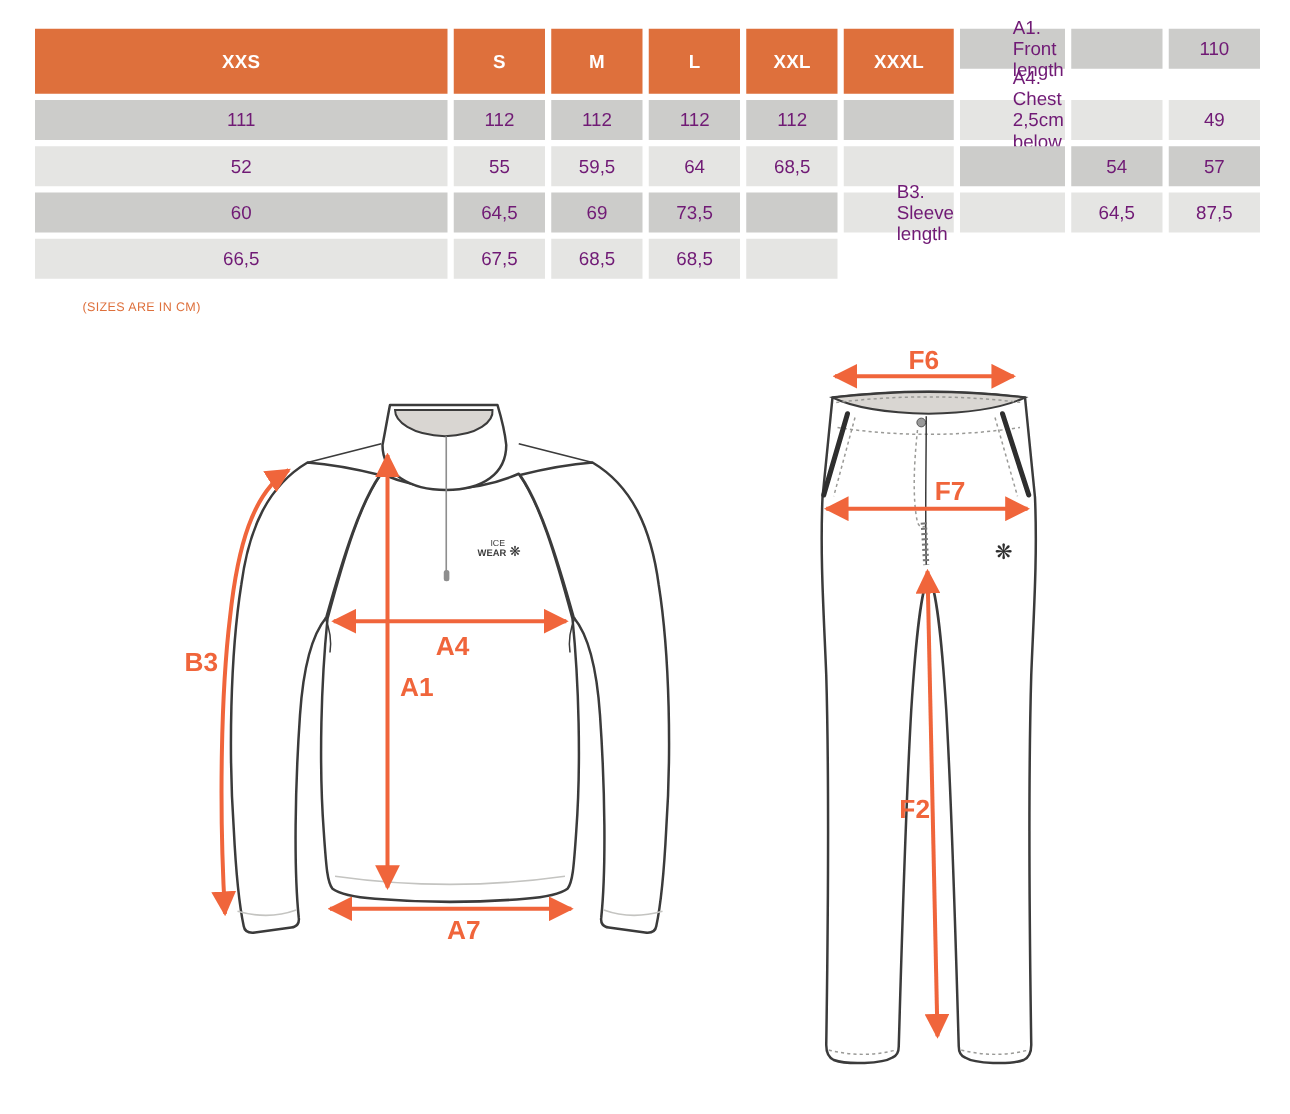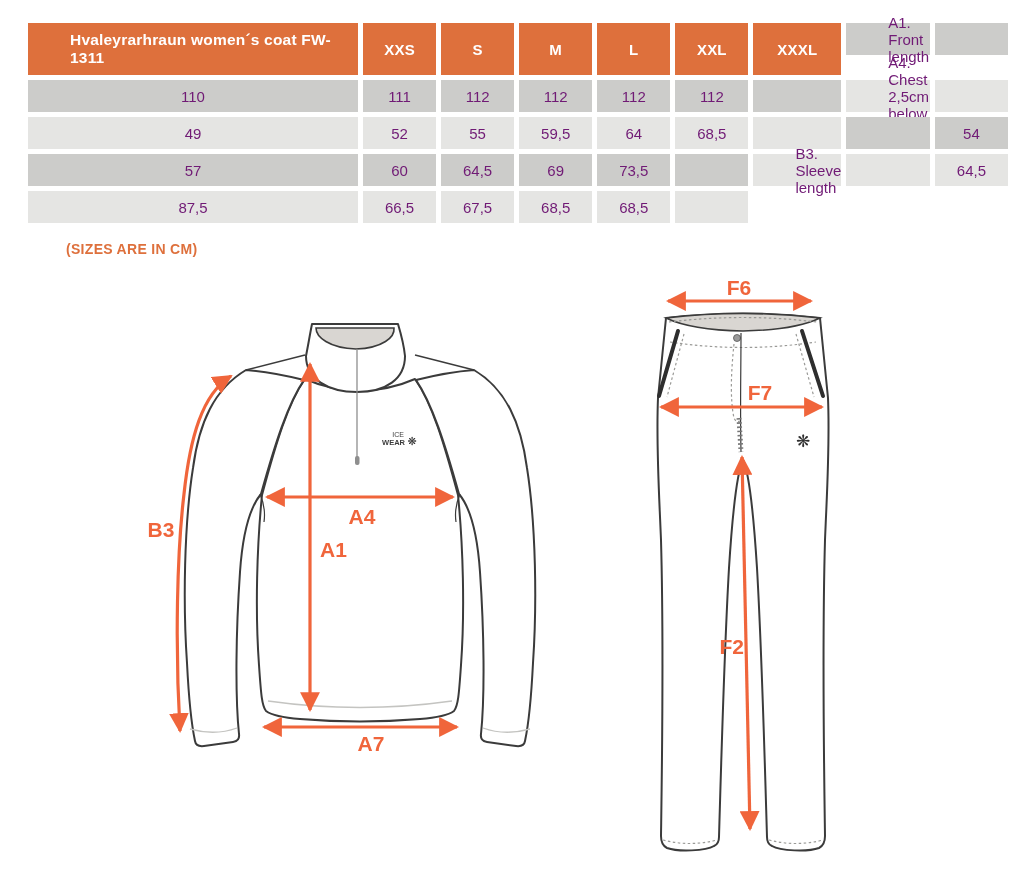--- a/index.html
+++ b/index.html
@@ -18,21 +18,21 @@
   .st-cell{display:flex;align-items:center;justify-content:center;height:32px;
            font-size:15px;color:#701a75;}
   .st-cell.rdark{background:var(--row-dark);}
   .st-cell.rlight{background:var(--row-light);}
   .st-head{background:var(--header-orange);color:#fff;font-weight:bold;height:52px;
            font-size:15px;letter-spacing:.2px;}
   .st-label{justify-content:flex-start;padding-left:42px;box-sizing:border-box;}
   .st-title{justify-content:flex-start;padding-left:42px;box-sizing:border-box;font-size:15.5px;}
   
   .sizes-note{position:absolute;left:66px;top:241px;color:var(--header-orange);
-              font-size:14px;letter-spacing:.3px;font-weight:bold;}
+              font-size:10px;letter-spacing:.3px;}
   
   .diagram{position:absolute;}
   .outline{fill:#fff;stroke:var(--outline);stroke-width:2;stroke-linejoin:round;}
   .seam{fill:none;stroke:var(--outline);stroke-width:1.4;}
   .thin{fill:none;stroke:var(--outline);stroke-width:1.2;}
   .lightline{fill:none;stroke:#C4C4C1;stroke-width:1.3;}
   .stitch{fill:none;stroke:#9a9a97;stroke-width:1.2;stroke-dasharray:2.5 2.5;}
   .graybit{fill:#D9D6D2;stroke:var(--outline);stroke-width:1.6;}
   .zip{fill:none;stroke:#8E8E8E;stroke-width:1.3;}
   .pocket{fill:none;stroke:#2E2E2E;stroke-width:4;stroke-linecap:round;}
@@ -41,21 +41,20 @@
           font-family:"Liberation Sans",sans-serif;}
   .logo-txt{fill:#3c3c3c;font-family:"Liberation Sans",sans-serif;}
   .snow{fill:#2F2F2F;font-family:"DejaVu Sans",sans-serif;}
 </style>
 </head>
 <body>
 
 <div class="page">
 
   <div class="size-table">
-    <div class="st-cell st-head st-title">Hvaleyrarhraun women´s coat FW-1311</div>
     <div class="st-cell st-head">XXS</div>
     <div class="st-cell st-head">S</div>
     <div class="st-cell st-head">M</div>
     <div class="st-cell st-head">L</div>
     <div class="st-cell st-head">XXL</div>
     <div class="st-cell st-head">XXXL</div>
 
     <div class="st-cell rdark st-label">A1. Front length</div>
     <div class="st-cell rdark"></div>
     <div class="st-cell rdark">110</div>

